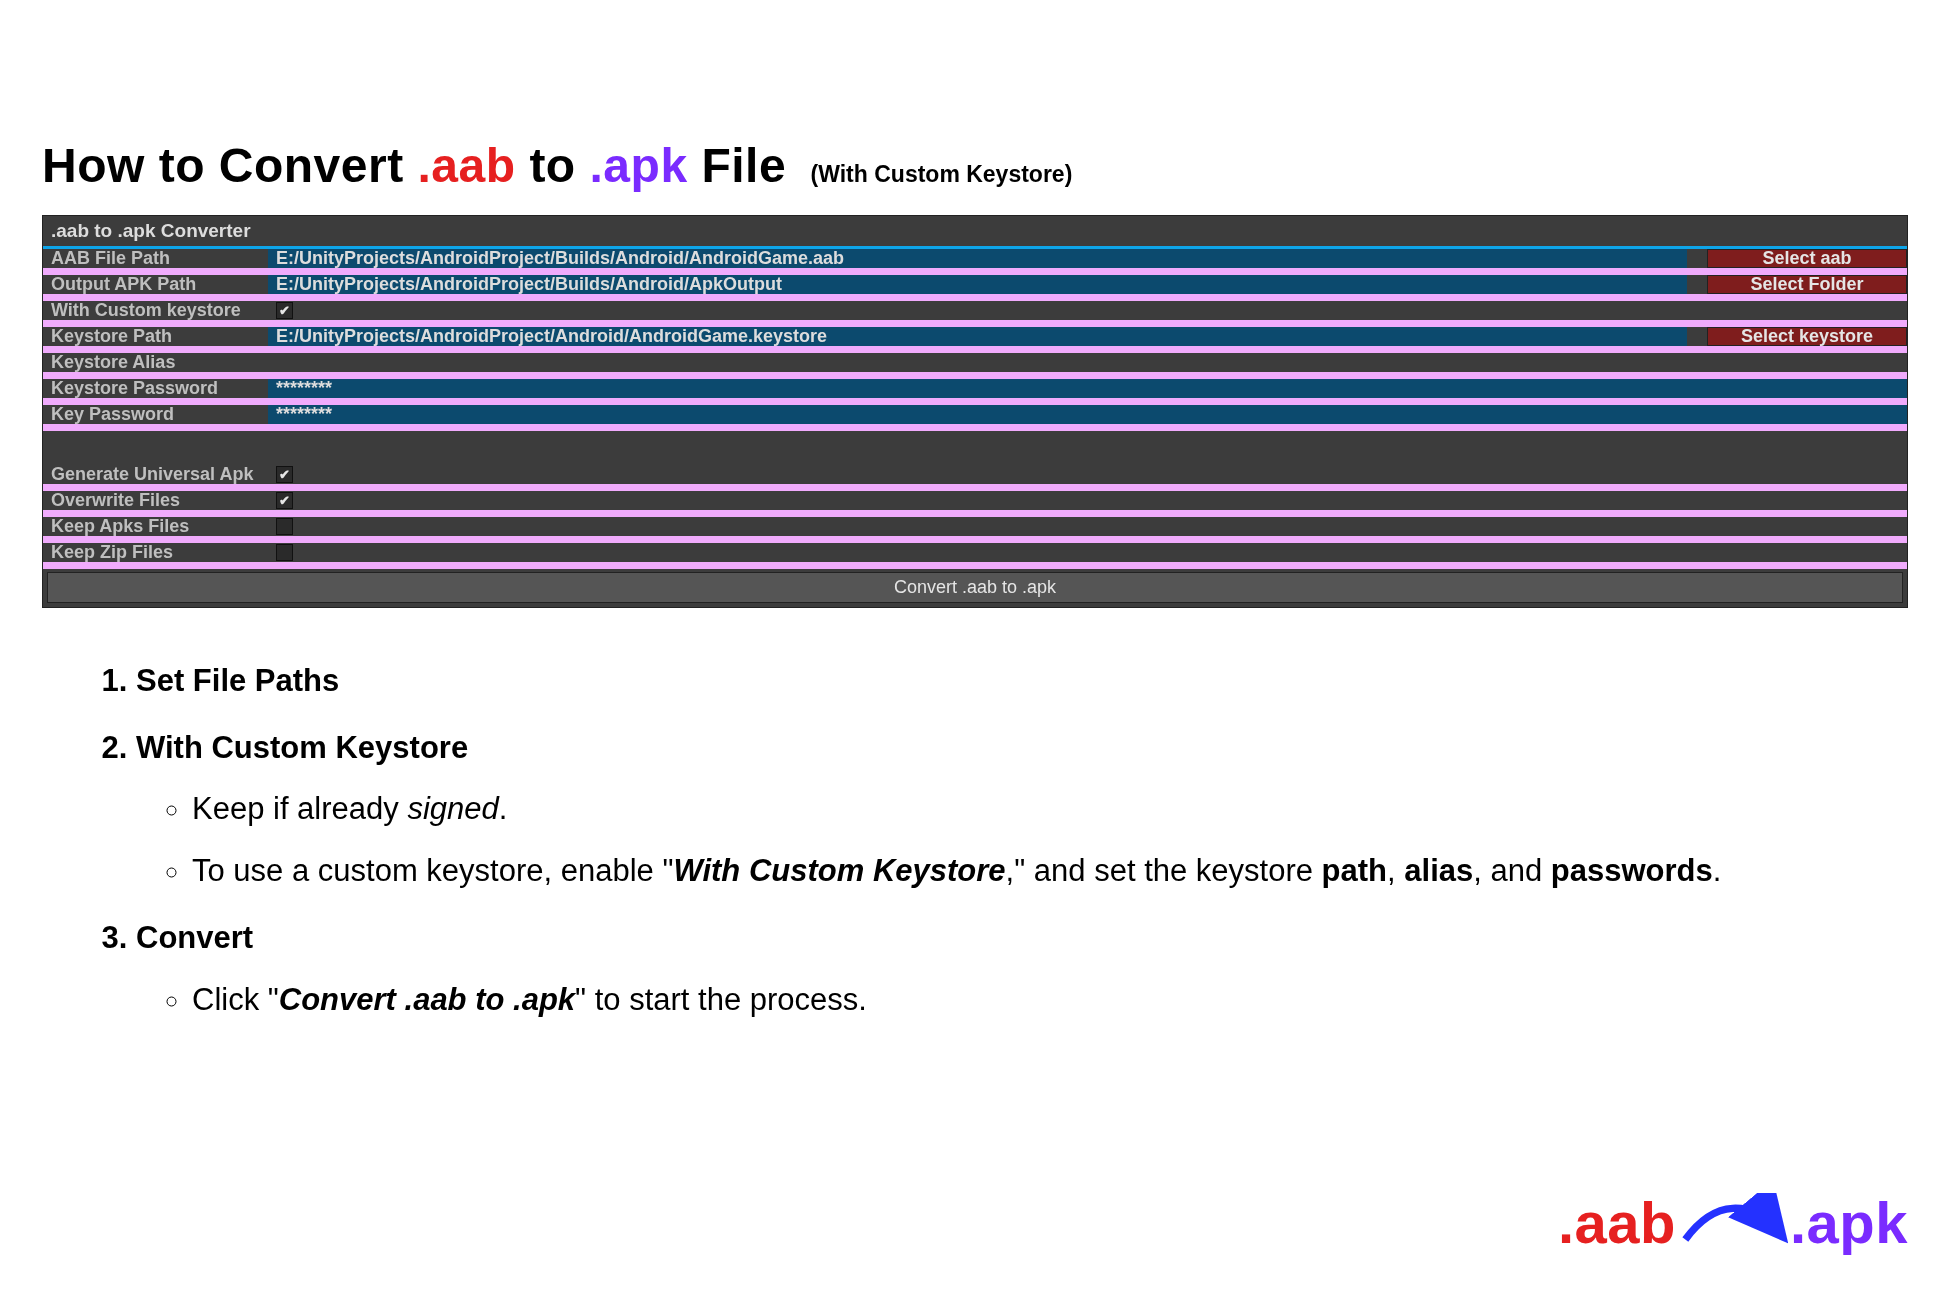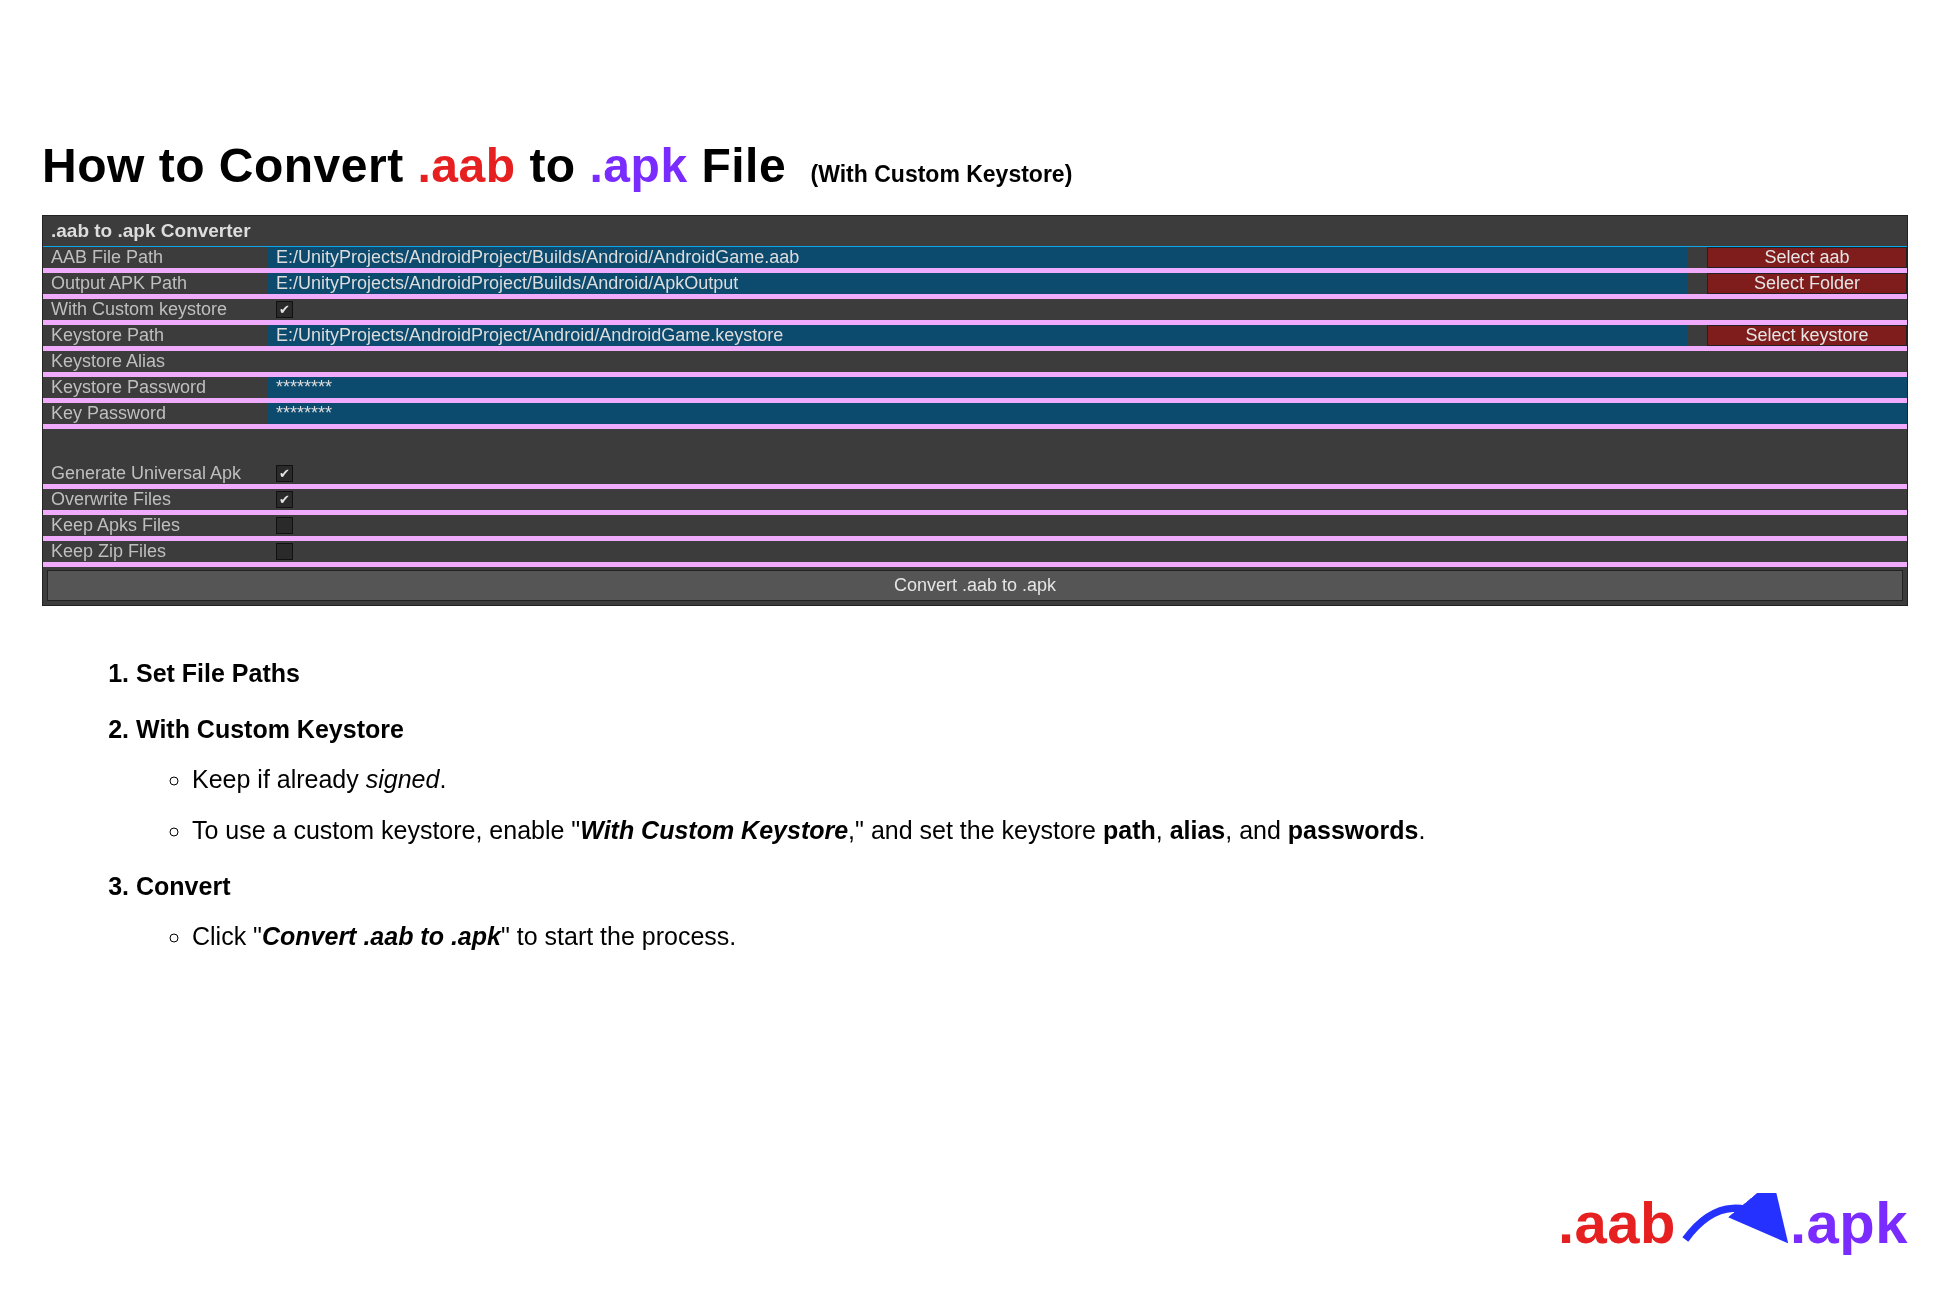--- a/index.html
+++ b/index.html
@@ -7,33 +7,33 @@
 
 
 .page-pad { padding: 140px 42px 0 42px; }
 h1.title { font-family: Impact, "Arial Black", sans-serif; font-weight: 900; font-stretch: condensed; letter-spacing: 0.5px; font-size: 48px; line-height: 1.1; display: inline-block; }
 h1.title .red { color: #e62020; }
 h1.title .purple { color: #7a2bff; }
 .subtitle { display: inline-block; font-family: Arial, sans-serif; font-weight: 700; font-size: 23px; margin-left: 20px; }
 
 
 .panel { margin-top: 22px; background: #3c3c3c; border: 1px solid #222; color: #ccc; font-family: Arial, sans-serif; }
-.panel-header { background: #3c3c3c; padding: 4px 8px 4px 8px; font-weight: 700; font-size: 19px; color: #ddd; border-bottom: 1px solid #0ea5e9; }
-.row { display: flex; align-items: stretch; height: 26px; border-bottom: 5px solid #f0abfc; }
+.panel-header { background: #3c3c3c; padding: 4px 8px 4px 8px; font-weight: 700; font-size: 19px; color: #ddd; border-bottom: 3px solid #0ea5e9; }
+.row { display: flex; align-items: stretch; height: 26px; border-bottom: 7px solid #f0abfc; font-weight: bold; }
 .row .lbl { flex: 0 0 225px; padding: 3px 8px; font-size: 18px; color: #bfbfbf; display: flex; align-items: center; }
 .row .val { flex: 1 1 auto; background: #0c4a6e; display: flex; align-items: center; padding: 0 8px; font-size: 18px; color: #ddd; }
 .row .btn { flex: 0 0 200px; margin-left: 20px; background: #7f1d1d; color: #e5e5e5; display: flex; align-items: center; justify-content: center; font-size: 18px; border: 1px solid #222; cursor: pointer; }
 .check-field { flex: 1 1 auto; display: flex; align-items: center; padding-left: 8px; }
 .chk { width: 17px; height: 17px; background: #2a2a2a; border: 1px solid #111; display: flex; align-items: center; justify-content: center; font-size: 13px; color: #e5e5e5; cursor: pointer; }
 .chk.checked::before { content: "✔"; }
 .spacer { height: 34px; }
 .convert-bar { background: #555; color: #e5e5e5; text-align: center; padding: 4px 0; font-size: 18px; border: 1px solid #222; margin: 3px 4px 4px 4px; cursor: pointer; }
 
 
-.instructions { padding: 34px 58px 0 58px; font-size: 25px; line-height: 1.85; font-family: Arial, sans-serif; }
+.instructions { padding: 34px 58px 0 58px; font-size: 31px; line-height: 1.85; font-family: Arial, sans-serif; }
 ol.ol { list-style: decimal; padding-left: 36px; }
 ol.ol > li { font-weight: 700; margin-top: 10px; }
 ol.ol > li > span.step-title { font-weight: 700; }
 ul.ul { list-style: circle; padding-left: 56px; font-weight: 400; }
 ul.ul li { margin-top: 4px; }
 .em-i { font-style: italic; }
 .em-b { font-weight: 700; }
 .em-bi { font-style: italic; font-weight: 700; }
 
 

